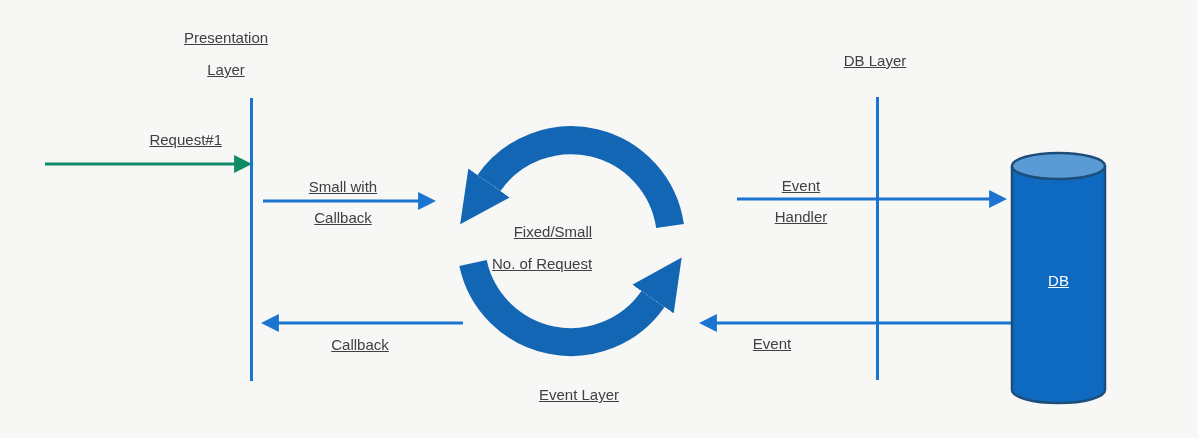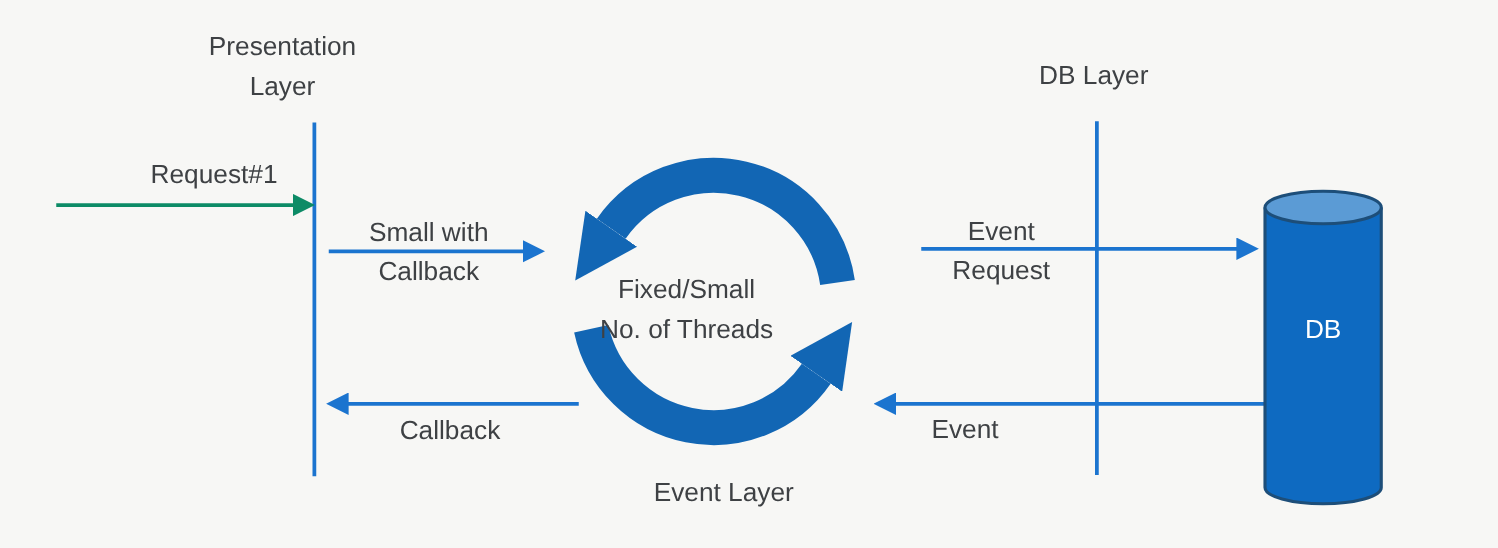--- a/index.html
+++ b/index.html
@@ -17,25 +17,26 @@
   body{background:var(--background);font-family:"Liberation Sans","DejaVu Sans",sans-serif;}
   .canvas{
     position:relative;
     width:1198px;height:438px;
     background:var(--background);
     overflow:hidden;
   }
   .shapes{position:absolute;left:0;top:0;}
   .lbl{
     position:absolute;
-    font-size:21px;
+    font-size:15px;
     color:var(--text);
     line-height:31px;
     text-align:center;
     white-space:nowrap;
+    text-decoration:underline;
   }
   .lbl span{display:block;}
   .layer-line{stroke:var(--line-blue);stroke-width:3;}
   .arrow-line{stroke:var(--line-blue);stroke-width:3;fill:none;}
   .arrow-green{stroke:var(--green);stroke-width:3;fill:none;}
   .loop-arc{stroke:var(--loop-blue);stroke-width:28;fill:none;}
   .mk-line{fill:var(--line-blue);}
   .mk-green{fill:var(--green);}
   .mk-loop{fill:var(--loop-blue);}
   .cyl-body{fill:var(--cylinder-body);stroke:var(--cylinder-outline);stroke-width:2.5;}
@@ -86,43 +87,43 @@
 
   <div class="lbl" style="left:42px;top:127px;width:180px;text-align:right;line-height:26px;">
     <span>Request#1</span>
   </div>
 
   <div class="lbl" style="left:258px;top:171px;width:170px;">
     <span>Small with</span>
     <span>Callback</span>
   </div>
 
-  <div class="lbl" style="left:480px;top:216px;text-align:center;line-height:32px;">
+  <div class="lbl" style="left:492px;top:216px;text-align:right;line-height:32px;">
     <span>Fixed/Small</span>
-    <span>No. of Threads</span>
+    <span>No. of Request</span>
   </div>
 
   <div class="lbl" style="left:499px;top:381px;width:160px;line-height:28px;">
     <span>Event Layer</span>
   </div>
 
   <div class="lbl" style="left:731px;top:170px;width:140px;">
     <span>Event</span>
-    <span>Request</span>
+    <span>Handler</span>
   </div>
 
   <div class="lbl" style="left:795px;top:47px;width:160px;line-height:28px;">
     <span>DB Layer</span>
   </div>
 
   <div class="lbl" style="left:712px;top:330px;width:120px;line-height:28px;">
     <span>Event</span>
   </div>
 
   <div class="lbl" style="left:270px;top:329px;width:180px;line-height:32px;">
     <span>Callback</span>
   </div>
 
-  <div class="lbl" style="left:1008px;top:250px;width:101px;line-height:28px;color:var(--db-text);">
+  <div class="lbl" style="left:1008px;top:267px;width:101px;line-height:28px;color:var(--db-text);">
     <span>DB</span>
   </div>
 
 </div>
 
 </body></html>

